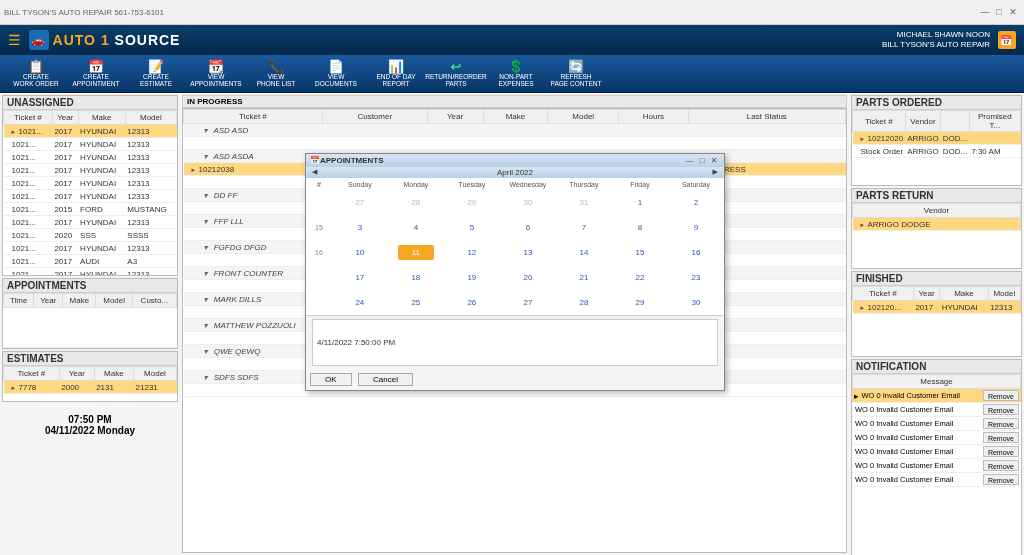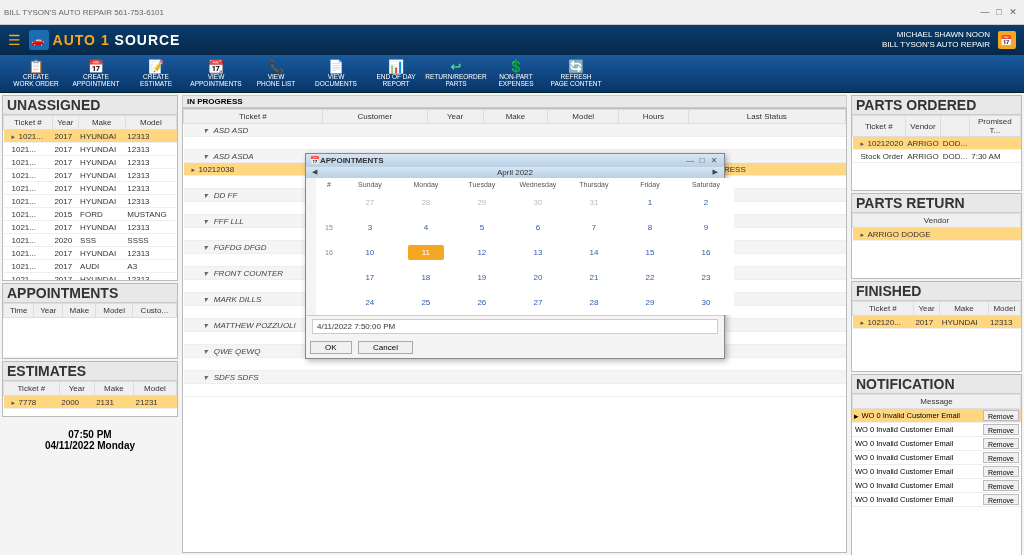--- a/index.html
+++ b/index.html
@@ -22,21 +22,21 @@
 .tbtn { width: 60px; display: flex; flex-direction: column; align-items: center; justify-content: center; color: #fff; font-size: 6.5px; text-align: center; line-height: 1; cursor: pointer; padding: 2px 0; }
 .tbtn .ticon { font-size: 13px; margin-bottom: 1px; }
 .tbtn .ticon.red { color: #ff4d4d; }
 .tbtn .ticon.green { color: #4dff88; }
 .tbtn .ticon.orange { color: #f5a623; }
 .main { display: flex; height: 472px; }
 .col-left { width: 180px; background: #f4f4f4; padding: 2px; display: flex; flex-direction: column; gap: 2px; }
 .col-center { flex: 1; background: #f4f4f4; padding: 2px; position: relative; }
 .col-right { width: 175px; background: #f4f4f4; padding: 2px; display: flex; flex-direction: column; gap: 2px; }
 .panel { background: #fff; border: 1px solid #bbb; }
-.panel-header { background: #e8e8e8; border-bottom: 1px solid #ccc; padding: 1px 4px; font-size: 14px; font-weight: bold; color: #333; }
+.panel-header { background: #e8e8e8; border-bottom: 1px solid #ccc; padding: 1px 4px; font-size: 10px; font-weight: bold; color: #333; }
 table { width: 100%; border-collapse: collapse; font-size: 8px; }
 th { background: #f0f0f0; border: 1px solid #ddd; padding: 1px 2px; text-align: center; font-weight: normal; color: #333; height: 14px; }
 td { border-bottom: 1px solid #eee; padding: 0 2px; height: 13px; color: #333; white-space: nowrap; overflow: hidden; }
 tr.selected td { background: #ffd780; }
 tr.rowmark td:first-child::before { content: "▸"; font-size: 7px; color: #555; margin-right: 1px; display: inline-block; width: 6px; }
 td.first { padding-left: 8px; }
 .unassigned-body { height: 165px; overflow: hidden; }
 .appt-body { height: 55px; }
 .est-body { height: 35px; }
 .clock { text-align: center; font-size: 10px; font-weight: bold; margin-top: 10px; }
@@ -48,29 +48,29 @@
 .spacer-row td { height: 13px; background: #fff; }
 
 .modal { position: absolute; left: 125px; top: 60px; width: 420px; background: #f4f4f4; border: 1px solid #888; box-shadow: 2px 2px 6px rgba(0,0,0,0.3); }
 .modal-title { background: linear-gradient(#d8e6f2,#b8d0e6); padding: 2px 4px; font-size: 8px; display: flex; align-items: center; }
 .modal-title .mt { flex: 1; font-weight: bold; color: #333; }
 .modal-title .mbtn { width: 12px; text-align: center; color: #555; font-size: 8px; cursor: pointer; }
 .cal-month { background: linear-gradient(#d8e6f2,#b8d0e6); text-align: center; font-size: 8px; padding: 1px; color: #333; position: relative; }
 .cal-month .nav { position: absolute; top: 1px; font-size: 7px; color: #444; cursor: pointer; }
 .cal-month .navl { left: 6px; }
 .cal-month .navr { right: 6px; }
-.cal { width: 100%; border-collapse: collapse; background: #fff; margin-left: 10px; }
+.cal { width: 100%; border-collapse: collapse; background: #fff; }
 .cal th { background: #fff; text-align: center; font-size: 7px; color: #555; border: none; width: 13%; height: 12px; }
 .cal th.wk { width: 6%; }
 .cal td { text-align: center; font-size: 8px; color: #2a5caa; border: none; height: 25px; vertical-align: middle; cursor: pointer; }
 .cal td.wk { color: #888; font-size: 7px; cursor: default; }
 .cal td.other { color: #bbb; }
 .cal td.today span { background: #f5a623; color: #fff; display: inline-block; padding: 3px 14px; border-radius: 2px; }
 .modal-footer { padding: 3px 6px; font-size: 8px; display: flex; align-items: center; gap: 6px; border-top: 1px solid #ccc; background: #f4f4f4; }
-.modal-footer .dt { flex: 1; color: #333; background: #fff; padding: 2px 4px; border: 1px solid #ccc; }
+.modal-footer .dt { flex: 1; color: #333; background: #fff; padding: 18px 4px; border: 1px solid #ccc; }
 .modal-btns { padding: 4px; text-align: left; }
 .modal-btns button { font-size: 8px; padding: 1px 14px; margin-right: 4px; background: #f0f0f0; border: 1px solid #aaa; cursor: pointer; }
 .right-body { overflow: hidden; }
 .notif-row { display: flex; border-bottom: 1px solid #eee; align-items: center; height: 14px; }
 .notif-row .msg { flex: 1; padding: 0 3px; font-size: 7.5px; white-space: nowrap; overflow: hidden; }
 .notif-row.sel { background: #ffd780; }
 .notif-row .rm { font-size: 7px; padding: 0 4px; background: #f0f0f0; border: 1px solid #bbb; cursor: pointer; margin-right: 2px; height: 11px; line-height: 11px; }
 </style>
 </head>
 <body>

